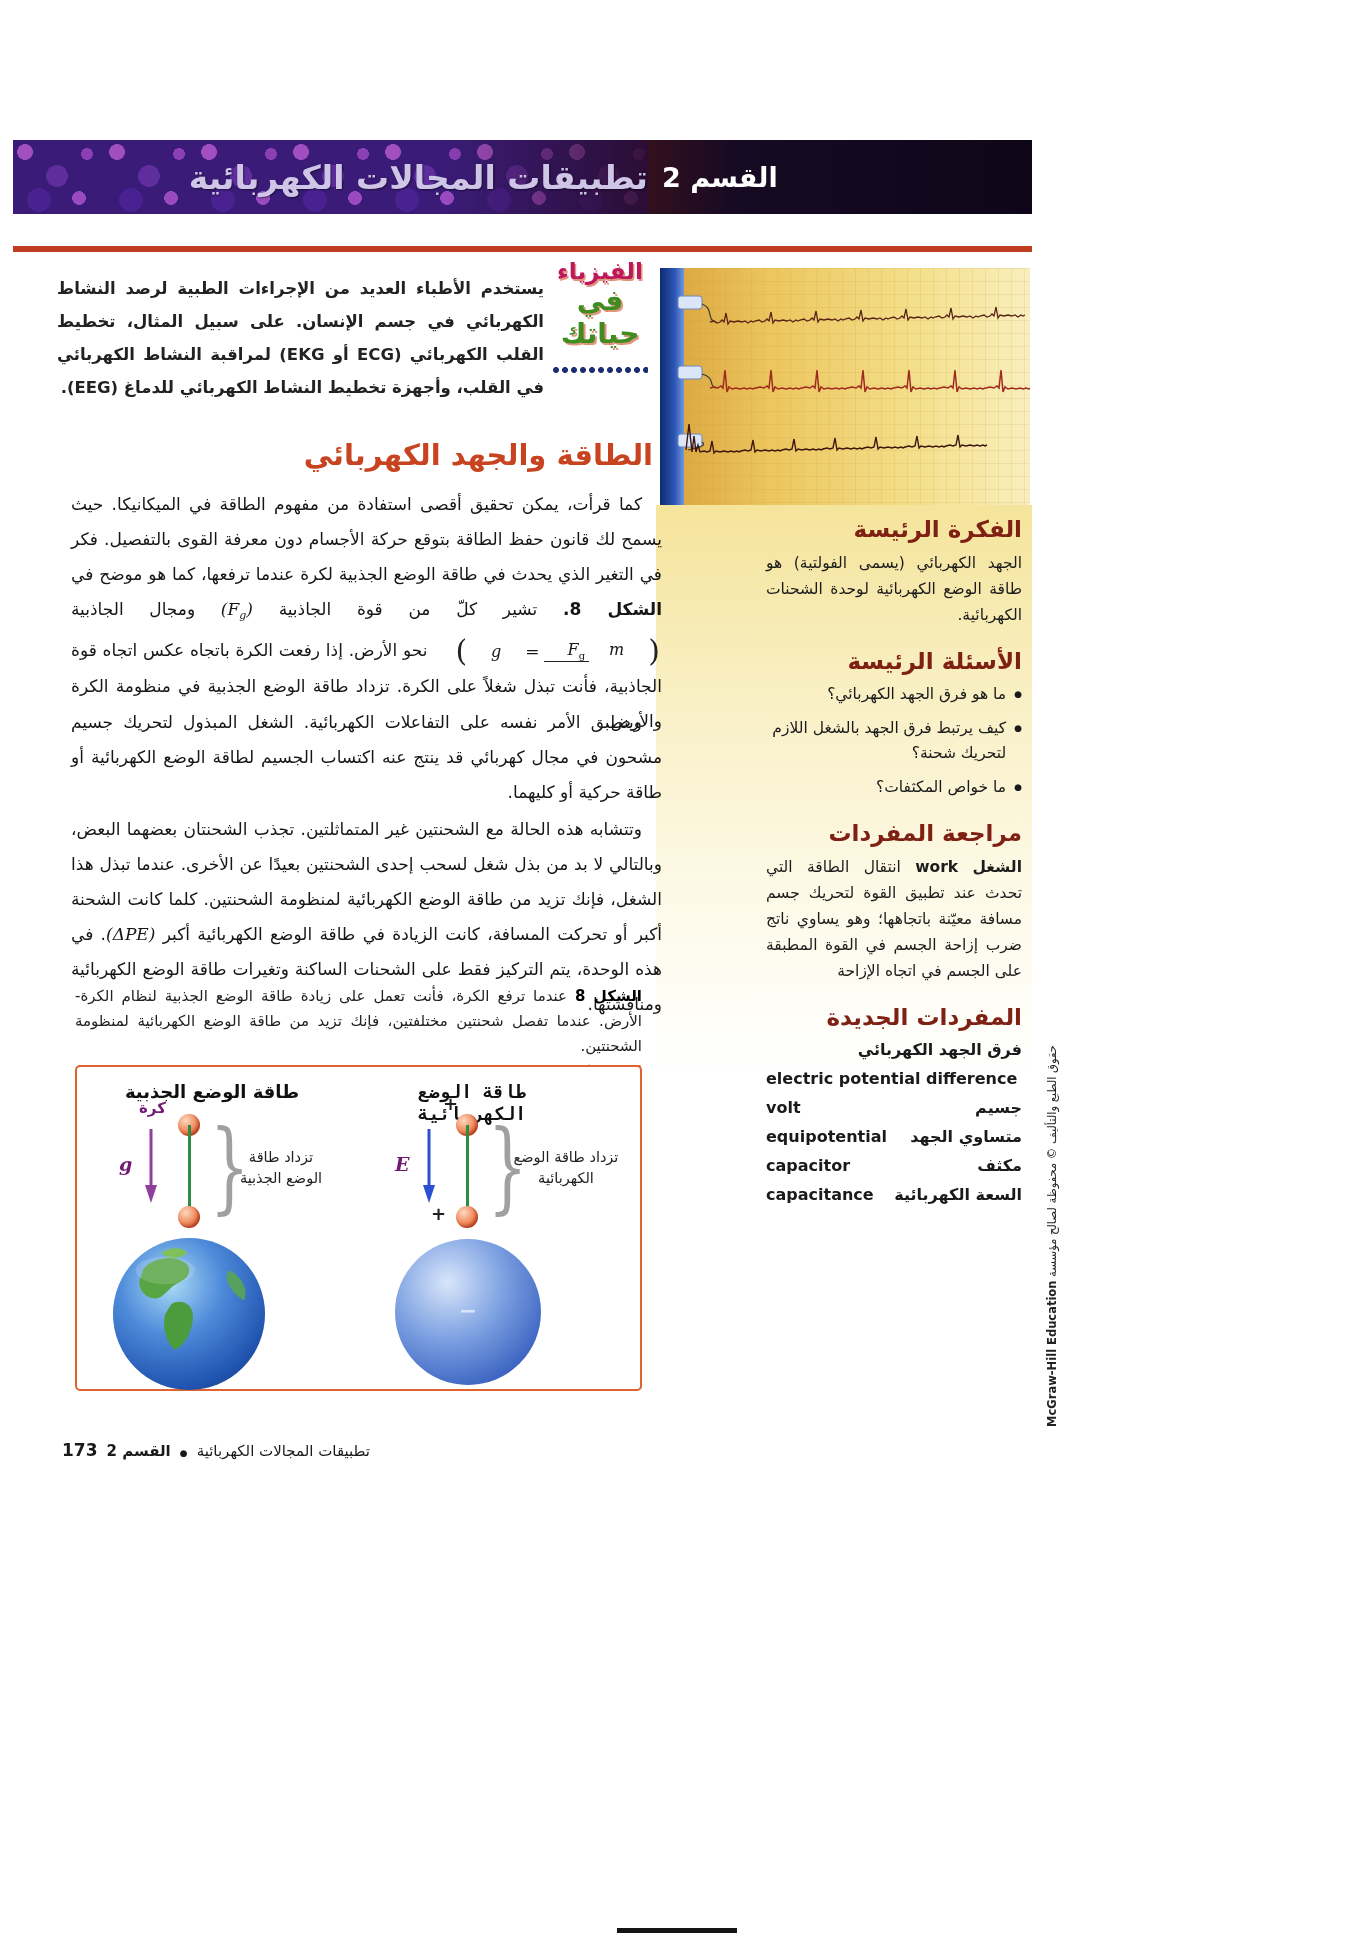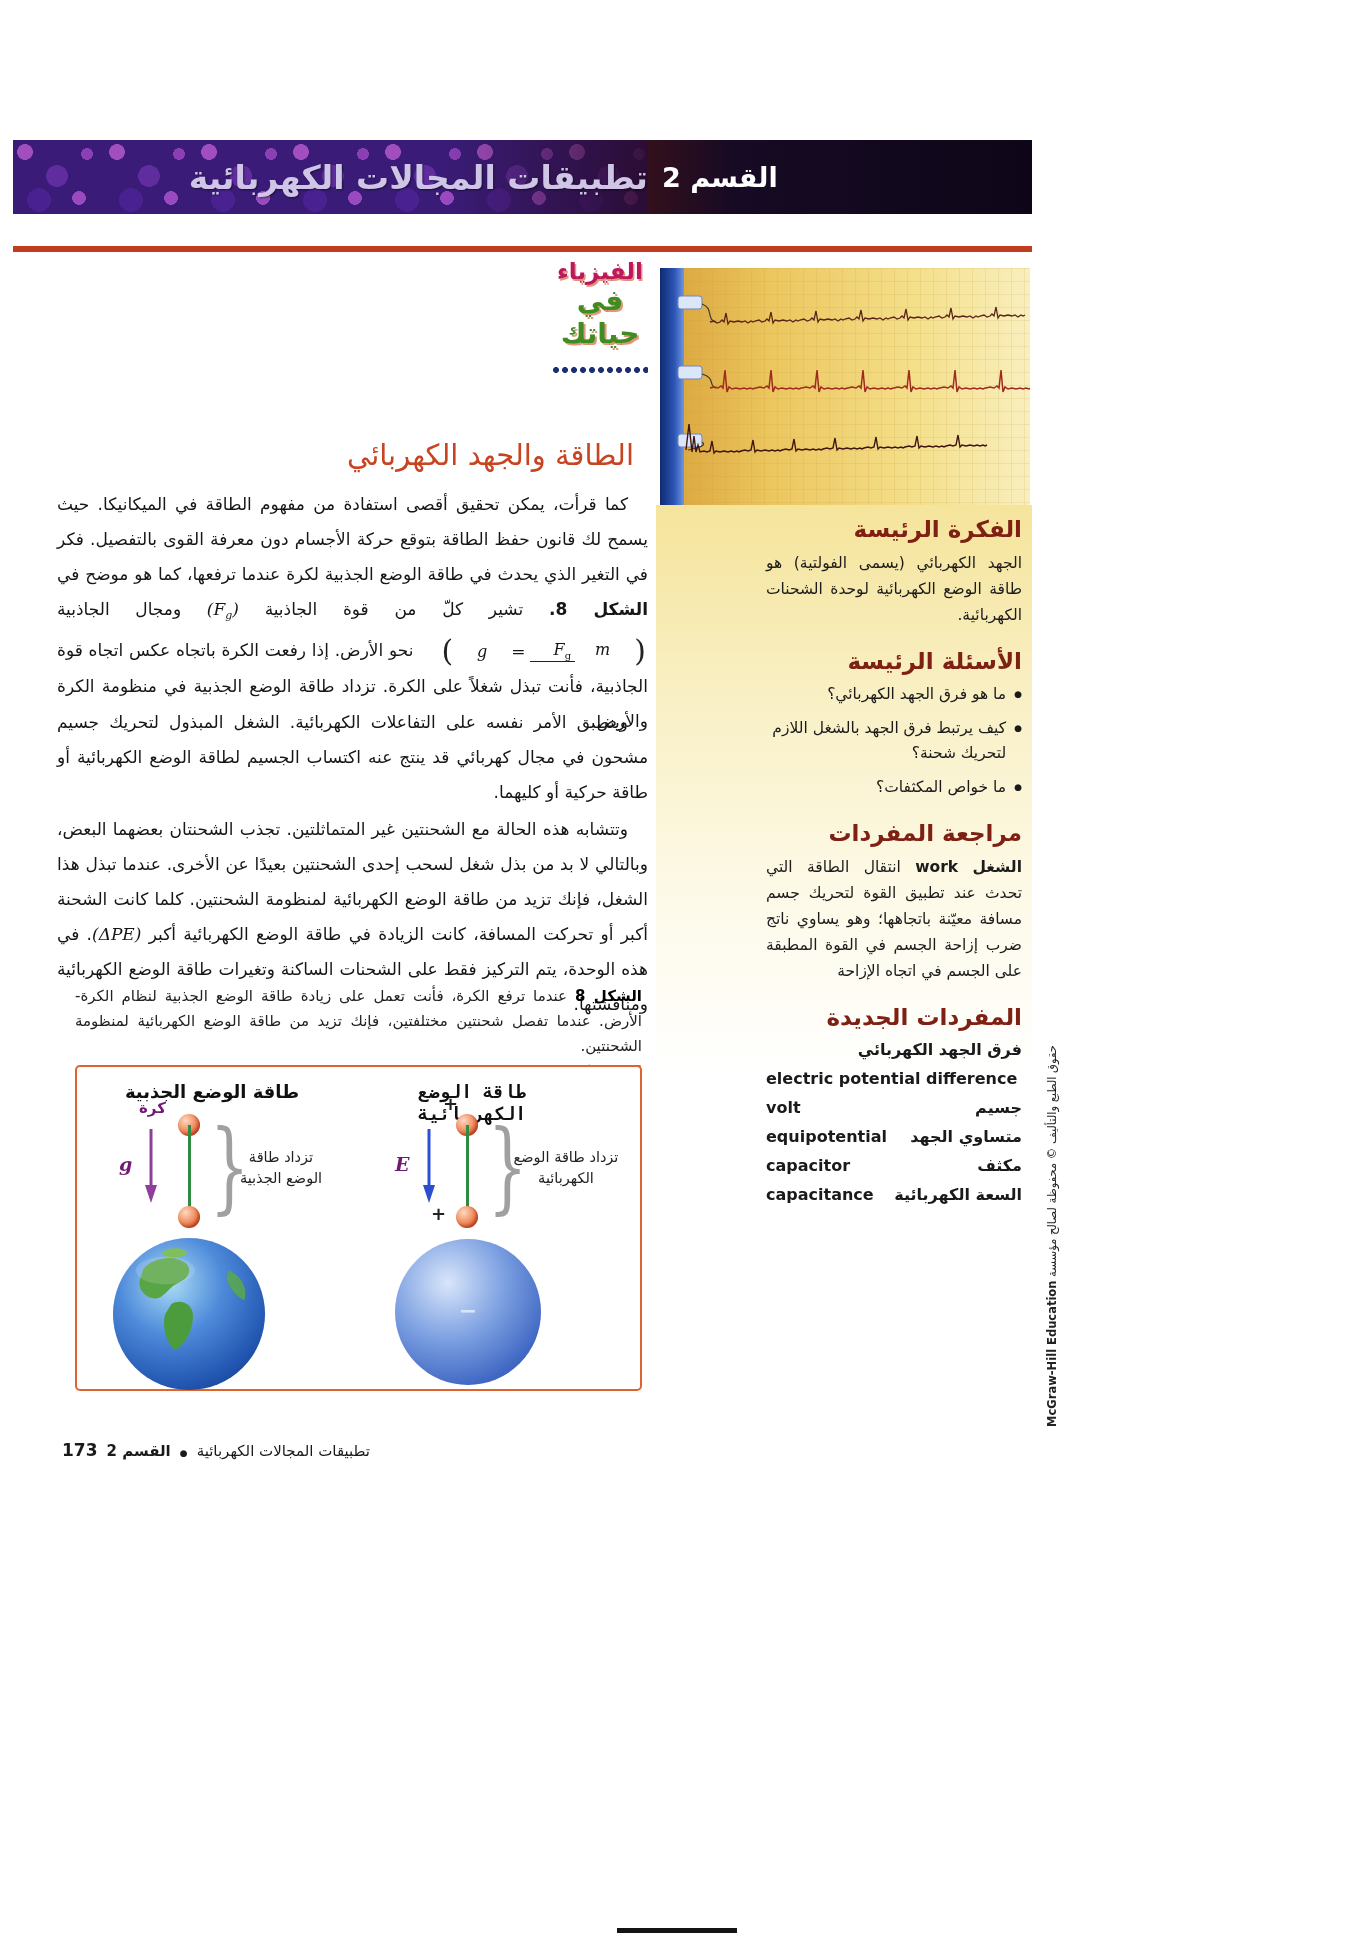--- a/index.html
+++ b/index.html
@@ -47,23 +47,23 @@
   .logo{position:absolute;left:548px;top:258px;width:104px;text-align:center;direction:rtl;}
   .logo-l1{font-size:23px;font-weight:bold;color:#be185d;text-shadow:1.5px 1.5px 0 rgba(200,65,20,.55);}
   .logo-l2{font-size:28px;font-weight:bold;color:#3f8d20;text-shadow:2px 2px 0 rgba(200,65,20,.55);}
   .logo-dots{width:96px;height:8px;margin:16px auto 0;
     background-image:radial-gradient(circle 3px at 4px 4px,#1c2e73 95%,transparent);
     background-size:9px 8px;background-repeat:repeat-x;}
 
   
   .intro{position:absolute;left:57px;top:272px;width:487px;direction:rtl;text-align:justify;
     font-size:16.5px;line-height:33px;font-weight:bold;color:#222;}
-  .main-heading{position:absolute;left:43px;top:438px;width:591px;direction:rtl;text-align:right;
-    font-size:29px;font-weight:normal;color:#c8431f;}
-  .body-p{position:absolute;left:57px;width:591px;direction:rtl;text-align:justify;
+  .main-heading{position:absolute;left:62px;top:438px;width:591px;direction:rtl;text-align:right;
+    font-size:29px;font-weight:bold;color:#c8431f;}
+  .body-p{position:absolute;left:71px;width:591px;direction:rtl;text-align:justify;
     font-size:17px;line-height:35px;text-indent:20px;color:#161616;}
   .p1{top:487px;} .p2{top:705px;} .p3{top:812px;}
   .figref{font-weight:bold;}
   .mathv{direction:ltr;unicode-bidi:isolate;font-family:"DejaVu Serif",serif;font-style:italic;}
   .mathv sub{font-size:11px;}
   .bigform{display:inline-flex;align-items:center;vertical-align:middle;direction:ltr;
     font-family:"DejaVu Serif",serif;gap:4px;padding:0 2px;}
   .bigform .paren{font-size:30px;font-weight:400;line-height:1;color:#222;}
   .bigform i{font-size:16px;}
   .frac{display:inline-flex;flex-direction:row;align-items:flex-start;font-size:13.5px;line-height:1.1;}
@@ -168,20 +168,21 @@
       <path fill="none" stroke="#3f1710" stroke-width="1.4" d="M26,182 l3,-26 l3,28 l2,-16 l2,16 l2,-7 l2,7 l4,-1 l3,1 l3,-1 l2,-10 l2,12 l2,-2 l4,1 l4,-1 l4,1 l3,-1 l3,1 l3,-1 l2,1 l2,-1 l4,-1 l3,1 l3,-1 l2,-10 l2,12 l2,-2 l4,1 l4,-1 l4,1 l3,-1 l3,1 l3,-1 l2,1 l2,-1 l4,-1 l3,1 l3,-1 l2,-10 l2,12 l2,-2 l4,1 l4,-1 l4,1 l3,-1 l3,1 l3,-1 l2,1 l2,-1 l4,-1 l3,1 l3,-1 l2,-10 l2,12 l2,-2 l4,1 l4,-1 l4,1 l3,-1 l3,1 l3,-1 l2,1 l2,-1 l4,-1 l3,1 l3,-1 l2,-10 l2,12 l2,-2 l4,1 l4,-1 l4,1 l3,-1 l3,1 l3,-1 l2,1 l2,-1 l4,-1 l3,1 l3,-1 l2,-10 l2,12 l2,-2 l4,1 l4,-1 l4,1 l3,-1 l3,1 l3,-1 l2,1 l2,-1 l4,-1 l3,1 l3,-1 l2,-10 l2,12 l2,-2 l4,1 l4,-1 l4,1 l3,-1 l3,1 l3,-1 l2,1 l2,-1"></path>
     </svg>
   </div>
 
   <div class="logo">
     <div class="logo-l1">الفيزياء</div>
     <div class="logo-l2">في حياتك</div>
     <div class="logo-dots"></div>
   </div>
 
+  <p class="intro">يستخدم الأطباء العديد من الإجراءات الطبية لرصد النشاط الكهربائي في جسم الإنسان. على سبيل المثال، تخطيط القلب الكهربائي (ECG أو EKG) لمراقبة النشاط الكهربائي في القلب، وأجهزة تخطيط النشاط الكهربائي للدماغ (EEG).</p>
 
   <h2 class="main-heading">الطاقة والجهد الكهربائي</h2>
 
   <p class="body-p p1">
     <span>كما قرأت، يمكن تحقيق أقصى استفادة من مفهوم الطاقة في الميكانيكا. حيث يسمح لك قانون حفظ الطاقة بتوقع حركة الأجسام دون معرفة القوى بالتفصيل. فكر في التغير الذي يحدث في طاقة الوضع الجذبية لكرة عندما ترفعها، كما هو موضح في </span><b class="figref">الشكل 8.</b><span> تشير كلّ من قوة الجاذبية </span><span class="mathv"><span>(</span><span>F</span><sub>g</sub><span>)</span></span><span> ومجال الجاذبية </span><span class="bigform">
         <span class="paren">(</span>
         <i>g</i>
         <span>=</span>
         <span class="frac">
           <span class="num"><i>F</i><sub>g</sub></span>

